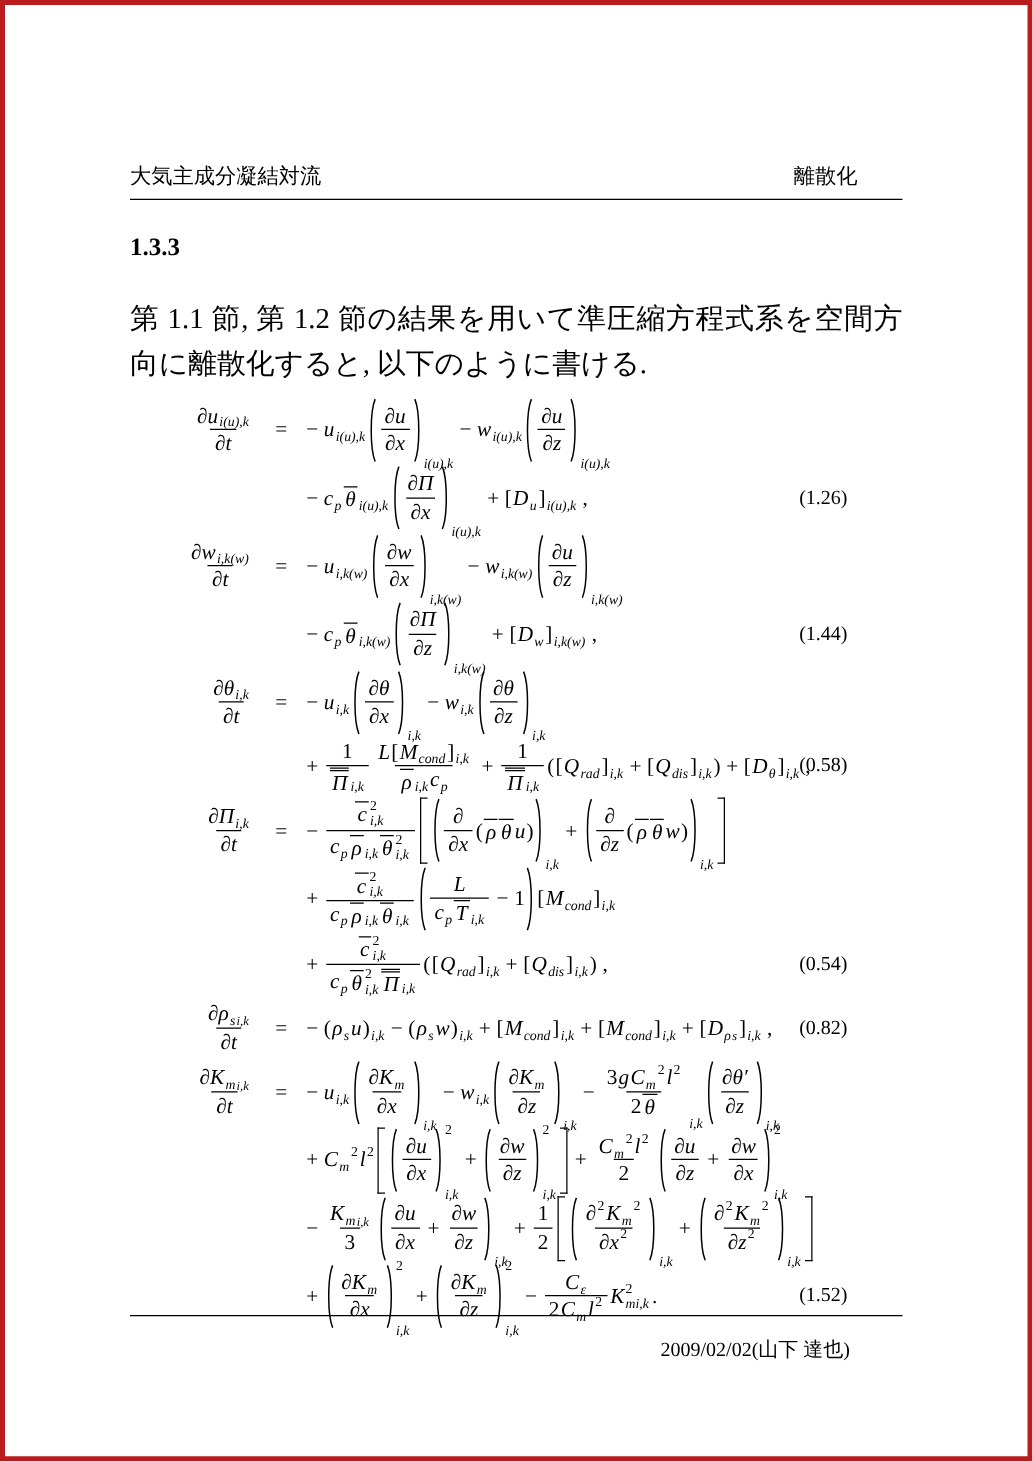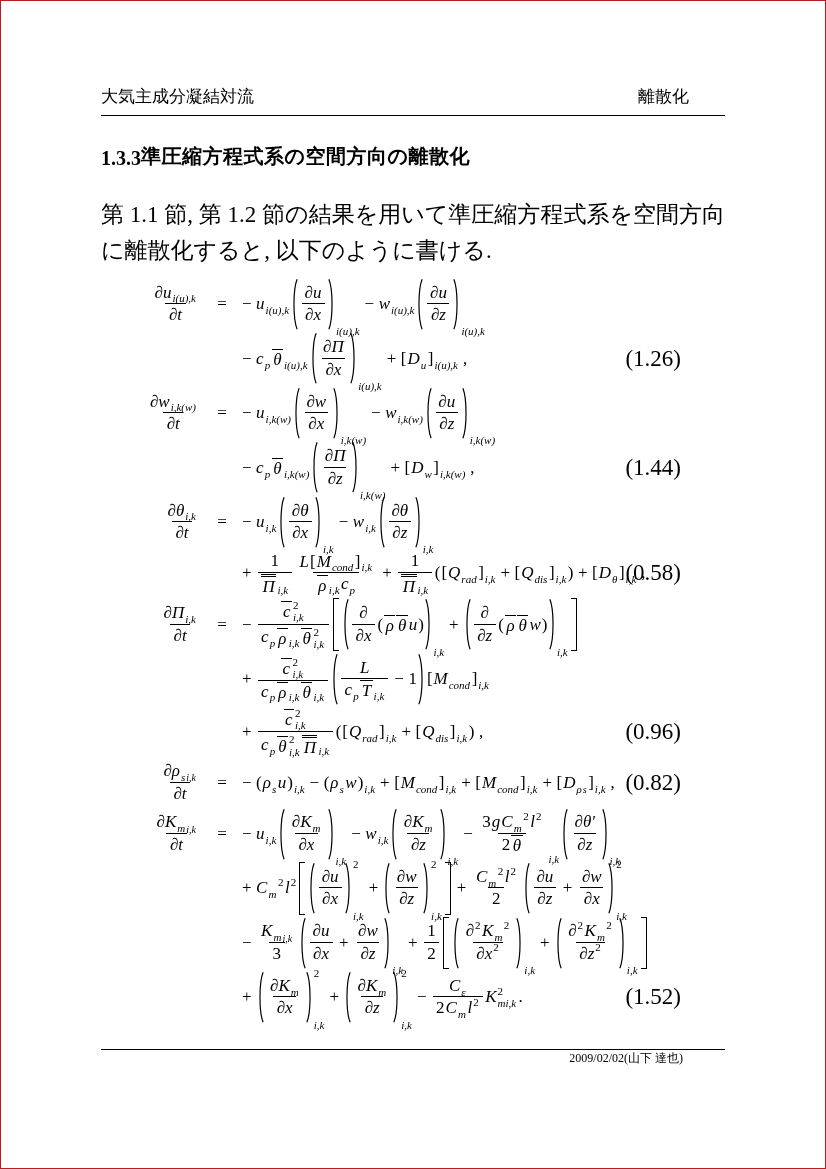--- a/index.html
+++ b/index.html
@@ -1,36 +1,36 @@
 <!DOCTYPE html>
 <html lang="ja"><head>
 <meta charset="utf-8">
 <style>
   html,body{margin:0;padding:0;background:#fff;}
   .page{position:relative;width:826px;height:1169px;box-sizing:border-box;background:#fff;
-        border:1px solid #b91c1c;padding:84px 100px 0 100px;color:#000;
+        border:4px solid #b91c1c;padding:84px 100px 0 100px;color:#000;
         font-family:"Liberation Serif","DejaVu Serif",serif;overflow:hidden;}
   
   .header{display:flex;justify-content:space-between;align-items:baseline;font-size:17px;}
-  .header .hright{padding-right:36px;}
+  .header .hright{padding-right:36px;margin-top:41px;}
   .hrule{border-top:1.4px solid #000;margin-top:7px;}
   
-  .section{display:flex;align-items:flex-end;margin:27px 0 0 0;font-size:20px;font-weight:bold;}
+  .section{display:flex;align-items:flex-start;gap:17px;margin:27px 0 0 0;font-size:20px;font-weight:bold;}
   .secno{font-family:"Liberation Serif","DejaVu Serif",serif;}
   .sectitle{font-family:"Liberation Sans","DejaVu Sans",sans-serif;letter-spacing:.5px;}
   
   .para{margin:27px 0 0 0;font-size:23px;line-height:1.56;text-align:justify;}
   
   .eqs{margin-top:9px;font-size:17px;font-style:italic;}
   .eqrow{display:grid;grid-template-columns:105px 32px 1fr;align-items:center;position:relative;
          margin:2px 0;min-height:46px;}
   .cell-lhs{display:flex;justify-content:flex-end;align-items:center;padding-right:4px;}
   .cell-rel{display:flex;justify-content:center;align-items:center;font-style:normal;}
   .cell-body{display:flex;justify-content:flex-start;align-items:center;flex-wrap:nowrap;}
-  .eqno{position:absolute;right:44px;top:50%;transform:translateY(-50%);font-style:normal;font-size:23px;}
+  .eqno{position:absolute;right:44px;top:50%;transform:translateY(-50%);font-style:normal;font-size:16px;}
   
   .mi{padding:0 .5px;white-space:pre;}
   .mo{font-style:normal;padding:0 4px;white-space:pre;}
   .mn{font-style:normal;padding:0 .5px;white-space:pre;}
   .msub{font-size:11px;transform:translateY(6px);margin:0 1px 0 .5px;white-space:pre;}
   .msub2{font-size:10px;transform:translateY(7px);margin:0 1px 0 0;white-space:pre;}
   .msup{font-size:11px;font-style:normal;transform:translateY(-6px);margin:0 1px 0 .5px;white-space:pre;}
   .mlsub{font-size:11px;align-self:flex-end;transform:translateY(5px);margin:0 1px;white-space:pre;}
   .mss{display:inline-flex;flex-direction:column;align-items:flex-start;font-size:11px;line-height:1.1;
        margin:0 2px 0 .5px;}
@@ -52,35 +52,34 @@
        font-size:11px;line-height:1;margin-left:1px;}
   .psc .top{font-style:normal;transform:translateY(-3px);min-height:0;}
   .psc .bot{font-style:italic;transform:translateY(7px);white-space:pre;}
   .bgroup{display:inline-flex;align-items:stretch;margin:0 2px;}
   .binner{display:inline-flex;align-items:center;padding:0 2px;}
   .lbr{width:5px;align-self:stretch;border-left:1.4px solid #000;border-top:1.4px solid #000;border-bottom:1.4px solid #000;}
   .rbr{width:5px;align-self:stretch;border-right:1.4px solid #000;border-top:1.4px solid #000;border-bottom:1.4px solid #000;}
   
   .footer{position:absolute;left:100px;right:100px;top:1048px;}
   .frule{border-top:1.2px solid #000;}
-  .ftext{text-align:right;padding-right:42px;font-size:12px;margin-top:0;}
+  .ftext{text-align:right;padding-right:42px;font-size:16px;margin-top:17px;}
 </style>
 </head>
 <body>
 
 <div class="page">
   <div class="header">
     <span class="hleft">大気主成分凝結対流</span>
     <span class="hright">離散化</span>
   </div>
   <div class="hrule"></div>
 
   <div class="section">
     <span class="secno">1.3.3</span>
-    <span class="sectitle">準圧縮方程式系の空間方向の離散化</span>
   </div>
 
   <p class="para">第 1.1 節, 第 1.2 節の結果を用いて準圧縮方程式系を空間方向に離散化すると, 以下のように書ける.</p>
 
   <div class="eqs" id="equations">
       <div class="equation">
         <div class="eqrow">
           <div class="cell-lhs">
             <span class="mfrac">
               <span class="num">
@@ -694,21 +693,21 @@
             <span class="msub">i,k</span>
             <span class="mo">+</span>
             <span class="mn">[</span>
             <span class="mi">Q</span>
             <span class="msub">dis</span>
             <span class="mn">]</span>
             <span class="msub">i,k</span>
             <span class="mn">)</span>
             <span class="mo">,</span>
           </div>
-          <span class="eqno">(0.96)</span>
+          <span class="eqno">(0.54)</span>
         </div>
       </div>
       <div class="equation">
         <div class="eqrow">
           <div class="cell-lhs">
             <span class="mfrac">
               <span class="num">
                 <span class="mi">∂ρ</span>
                 <span class="msub">s</span>
                 <span class="msub2">i,k</span>

